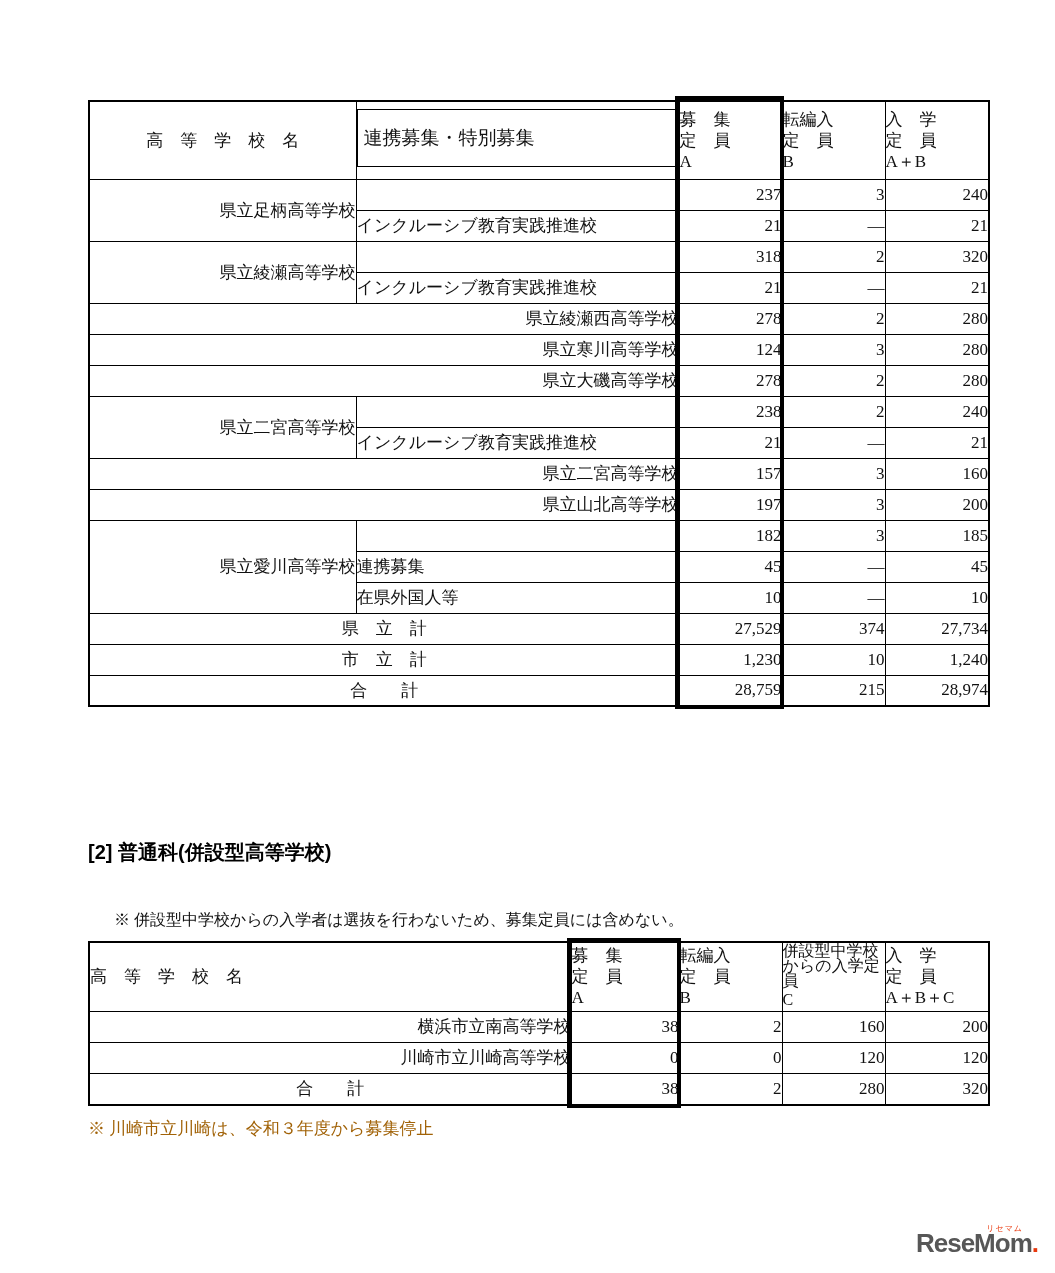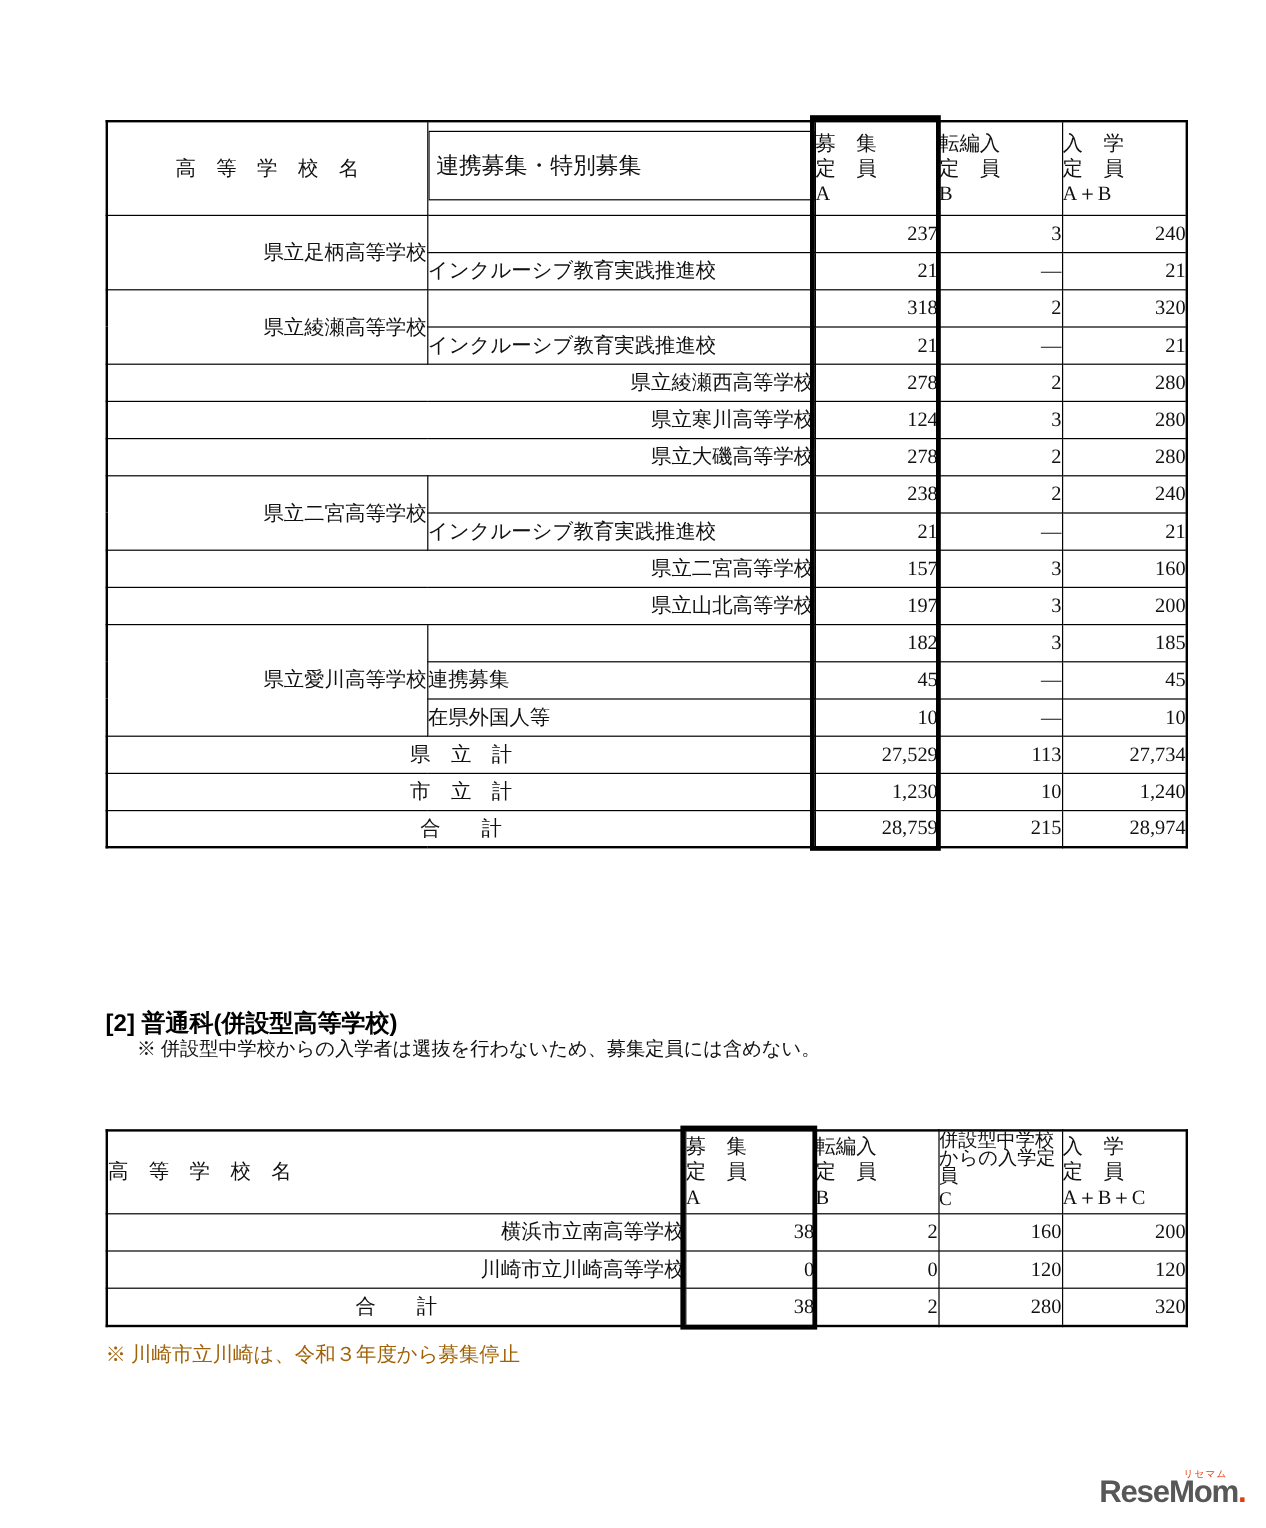--- a/index.html
+++ b/index.html
@@ -37,21 +37,21 @@
   .hc     { text-align:left; line-height:21px; }
   .hs     { font-size:16px; line-height:15px; }
   .hcl    { font-size:16px; line-height:20px; margin-top:2px; }
 
   
   .thick { position:absolute; border:4px solid #000; box-sizing:border-box; pointer-events:none; }
   .tb1 { left:675px; top:96px;  width:109px; height:613px; }
   .tb2 { left:567px; top:938px; width:114px; height:170px; }
 
   .heading2 { position:absolute; left:88px; top:839px; font-family:"Liberation Sans","DejaVu Sans",sans-serif; font-weight:700; font-size:20px; color:#000; }
-  .note2    { position:absolute; left:114px; top:864px; font-size:16px; color:#111; }
+  .note2    { position:absolute; left:114px; top:910px; font-size:16px; color:#111; }
   .footnote { position:absolute; left:88px;  top:1117px; font-size:17px; color:#a16207; }
 
   .logo { position:absolute; right:16px; top:1228px; font-family:"Liberation Sans","DejaVu Sans",sans-serif; }
   .logo-text { font-size:26px; font-weight:700; color:#575757; letter-spacing:-1px; }
   .logo-dot  { font-size:26px; font-weight:700; color:#e8380d; }
   .logo-ruby { position:absolute; top:-5px; right:16px; font-size:8px; color:#e8380d; letter-spacing:1px; }
 </style>
 </head>
 <body>
 
@@ -178,21 +178,21 @@
       <tr>
         <td class="sub">在県外国人等</td>
         <td class="num pa">10</td>
         <td class="num pb">—</td>
         <td class="num pc">10</td>
       </tr>
 
       <tr>
         <td class="total1" colspan="2">県　立　計</td>
         <td class="num pa">27,529</td>
-        <td class="num pb">113</td>
+        <td class="num pb">374</td>
         <td class="num pc">27,734</td>
       </tr>
       <tr>
         <td class="total1" colspan="2">市　立　計</td>
         <td class="num pa">1,230</td>
         <td class="num pb">10</td>
         <td class="num pc">1,240</td>
       </tr>
       <tr>
         <td class="total1" colspan="2">合　　計</td>

